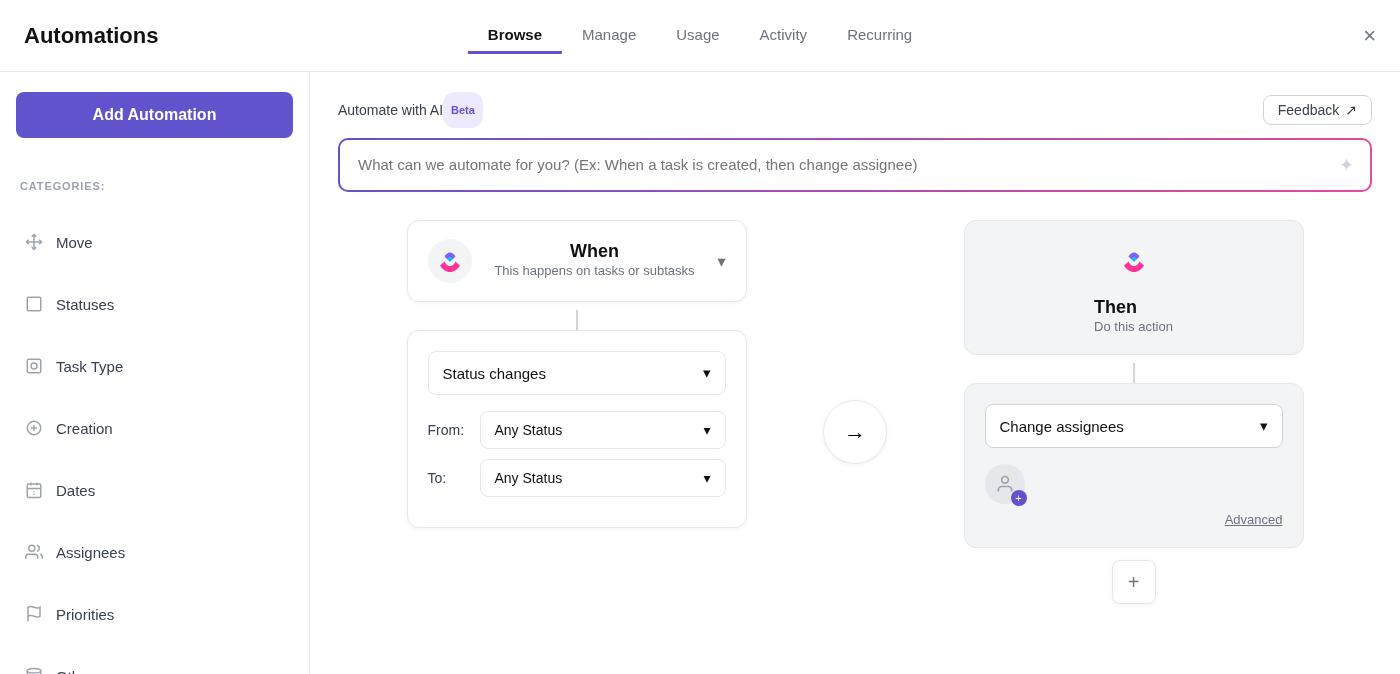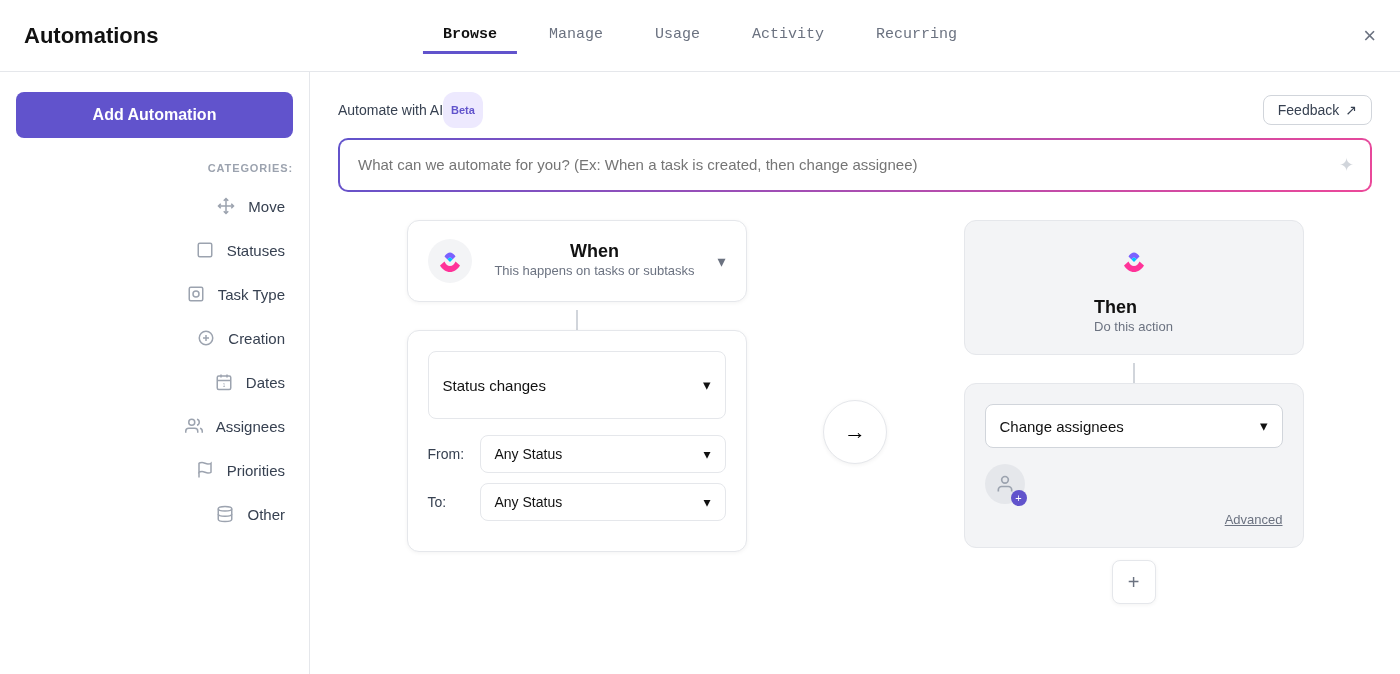--- a/index.html
+++ b/index.html
@@ -3,30 +3,30 @@
   <meta charset="utf-8">
   <style>
     * { box-sizing: border-box; margin: 0; padding: 0; }
     body { font-family: -apple-system, BlinkMacSystemFont, 'Segoe UI', sans-serif; background: #fff; width: 1400px; height: 674px; overflow: hidden; }
 
     .app-container { display: flex; flex-direction: column; height: 674px; width: 1400px; }
 
     
     .header { display: flex; align-items: center; padding: 0 24px; height: 72px; border-bottom: 1px solid #e5e7eb; position: relative; }
     .header-title { font-size: 22px; font-weight: 700; color: #111; margin-right: auto; }
-    .header-nav { display: flex; gap: 12px; position: absolute; left: 50%; transform: translateX(-50%); font-family: Liberation Mono, monospace; }
+    .header-nav { display: flex; gap: 0; position: absolute; left: 50%; transform: translateX(-50%); }
     .nav-tab { padding: 8px 20px; font-size: 15px; color: #6b7280; cursor: pointer; border-bottom: 3px solid transparent; white-space: nowrap; }
     .nav-tab.active { color: #111; border-bottom: 3px solid #6153cc; font-weight: 600; }
     .close-btn { position: absolute; right: 24px; font-size: 22px; color: #6b7280; cursor: pointer; background: none; border: none; }
 
     
     .body { display: flex; flex: 1; overflow: hidden; }
 
     
-    .sidebar { width: 310px; min-width: 310px; border-right: 1px solid #e5e7eb; padding: 20px 16px; display: flex; flex-direction: column; gap: 4px; align-items: flex-end; }
+    .sidebar { width: 310px; min-width: 310px; border-right: 1px solid #e5e7eb; padding: 20px 16px; display: flex; flex-direction: column; gap: 22px; }
     .add-automation-btn { background: #6153cc; color: #fff; border: none; border-radius: 8px; padding: 14px 20px; font-size: 16px; font-weight: 600; cursor: pointer; width: 100%; margin-bottom: 20px; }
     .categories-label { font-size: 11px; font-weight: 600; color: #9ca3af; letter-spacing: 0.08em; margin-bottom: 8px; padding-left: 4px; }
     .sidebar-item { display: flex; align-items: center; gap: 12px; padding: 10px 8px; border-radius: 8px; cursor: pointer; color: #374151; font-size: 15px; }
     .sidebar-icon { width: 20px; height: 20px; display: flex; align-items: center; justify-content: center; color: #6b7280; }
 
     
     .main { flex: 1; padding: 20px 28px; overflow-y: auto; background: #fff; }
     .ai-bar-header { display: flex; align-items: center; justify-content: space-between; margin-bottom: 10px; }
     .ai-label { font-size: 14px; color: #374151; display: flex; align-items: center; gap: 0; }
     .beta-badge { background: #ede9fe; color: #6153cc; font-size: 11px; font-weight: 600; padding: 12px 8px; border-radius: 12px; }
@@ -46,21 +46,21 @@
     .trigger-card { background: #fff; border: 1px solid #e5e7eb; border-radius: 12px; padding: 18px 20px; width: 340px; display: flex; align-items: center; gap: 22px; margin-bottom: 8px; box-shadow: 0 1px 4px rgba(0,0,0,0.05); text-align: center; }
     .trigger-logo { width: 44px; height: 44px; border-radius: 50%; background: #f3f4f6; display: flex; align-items: center; justify-content: center; overflow: hidden; }
     .trigger-info { flex: 1; }
     .trigger-title { font-size: 18px; font-weight: 700; color: #111; }
     .trigger-sub { font-size: 13px; color: #6b7280; line-height: 1.4; }
     .trigger-chevron { color: #6b7280; }
 
     .connector-line { width: 2px; height: 20px; background: #d1d5db; }
 
     .condition-card { background: #fff; border: 1px solid #e5e7eb; border-radius: 12px; padding: 20px; width: 340px; box-shadow: 0 1px 4px rgba(0,0,0,0.05); }
-    .condition-select { width: 100%; border: 1px solid #e5e7eb; border-radius: 8px; padding: 24px 14px; font-size: 15px; color: #111; display: flex; align-items: center; justify-content: space-between; cursor: pointer; margin-bottom: 16px; }
+    .condition-select { width: 100%; border: 1px solid #e5e7eb; border-radius: 8px; padding: 12px 14px; font-size: 15px; color: #111; display: flex; align-items: center; justify-content: space-between; cursor: pointer; margin-bottom: 16px; }
     .from-to-row { display: flex; align-items: center; margin-bottom: 10px; }
     .from-to-label { font-size: 14px; color: #374151; width: 52px; }
     .status-select { flex: 1; border: 1px solid #e5e7eb; border-radius: 8px; padding: 10px 14px; font-size: 14px; color: #111; display: flex; align-items: center; justify-content: space-between; cursor: pointer; background: #fff; }
 
     .action-header-card { background: #f3f4f6; border: 1px solid #e5e7eb; border-radius: 12px; padding: 18px 20px; width: 340px; display: flex; align-items: center; gap: 14px; margin-bottom: 8px; flex-direction: column; }
     .action-card { background: #f3f4f6; border: 1px solid #e5e7eb; border-radius: 12px; padding: 20px; width: 340px; }
     .action-select { width: 100%; border: 1px solid #d1d5db; border-radius: 8px; padding: 12px 14px; font-size: 15px; color: #111; display: flex; align-items: center; justify-content: space-between; cursor: pointer; background: #fff; margin-bottom: 16px; }
     .assignee-avatar { width: 40px; height: 40px; border-radius: 50%; background: #e5e7eb; display: flex; align-items: center; justify-content: center; position: relative; cursor: pointer; }
     .assignee-plus { position: absolute; bottom: -2px; right: -2px; width: 16px; height: 16px; background: #6153cc; border-radius: 50%; color: white; font-size: 11px; display: flex; align-items: center; justify-content: center; }
     .advanced-link { text-align: right; font-size: 13px; color: #6b7280; text-decoration: underline; cursor: pointer; margin-top: 8px; }

